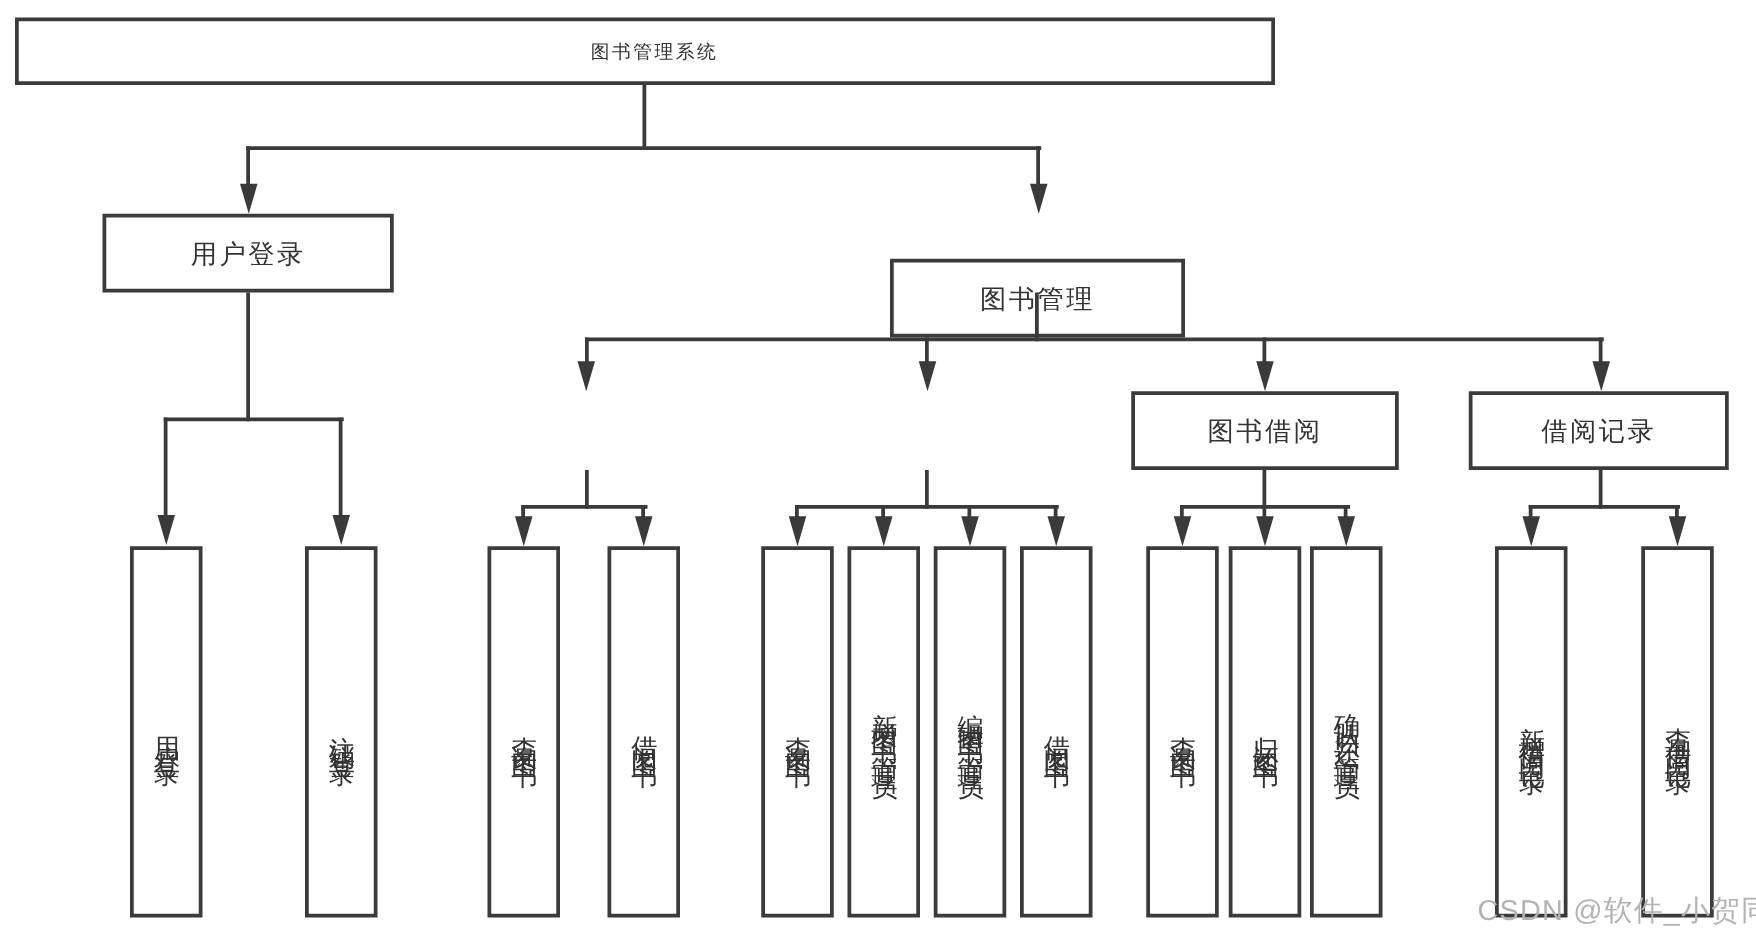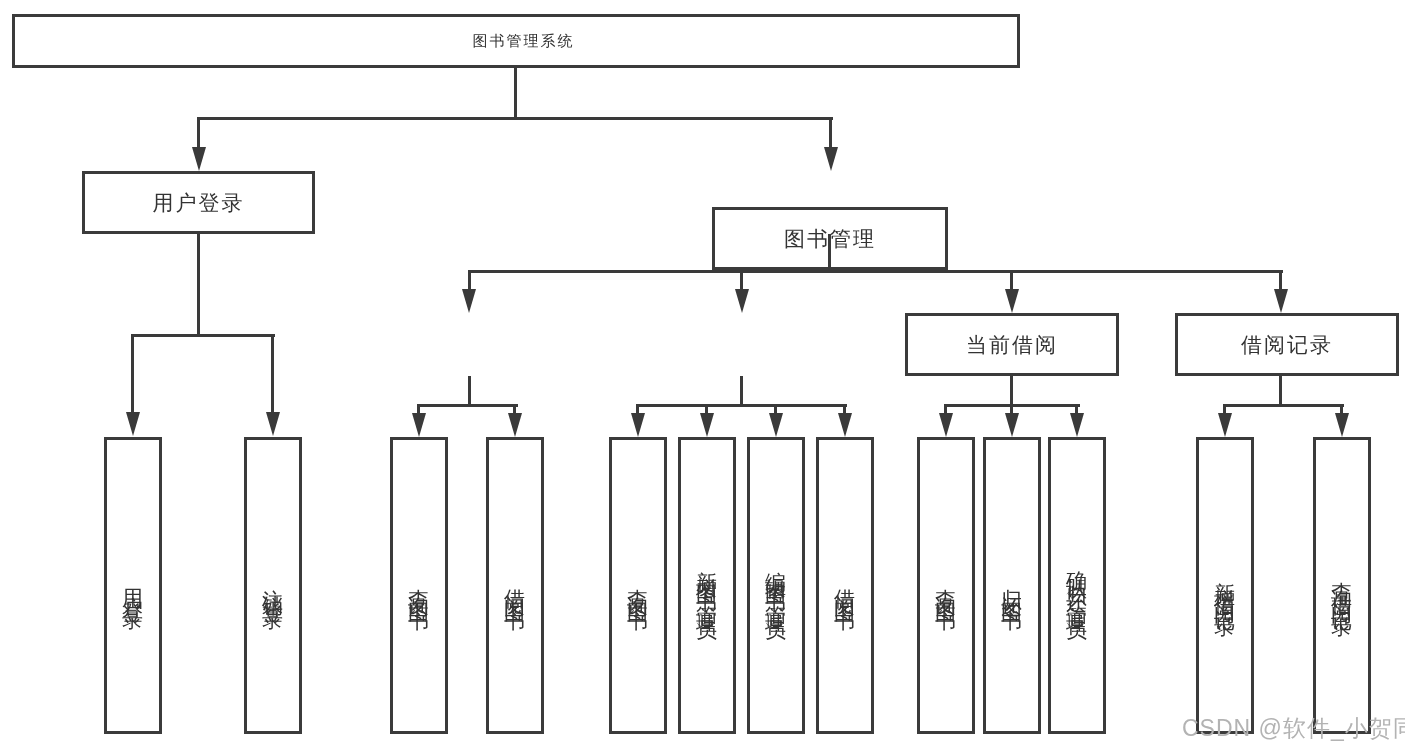--- a/index.html
+++ b/index.html
@@ -99,23 +99,23 @@
   <div class="v" style="left:468px;top:270px;height:21px;"></div>
   <div class="arrow" style="left:462px;top:289px;"></div>
   <div class="v" style="left:740px;top:270px;height:21px;"></div>
   <div class="arrow" style="left:735px;top:289px;"></div>
   <div class="v" style="left:1010px;top:270px;height:21px;"></div>
   <div class="arrow" style="left:1005px;top:289px;"></div>
   <div class="v" style="left:1279px;top:270px;height:21px;"></div>
   <div class="arrow" style="left:1274px;top:289px;"></div>
 
   <div class="node" style="left:905px;top:313px;width:214px;height:63px;">
-    <span>当前借阅</span>
+    <span>图书借阅</span>
   </div>
-  <div class="node" style="left:1175px;top:313px;width:224px;height:63px;">
+  <div class="node" style="left:1175px;top:313px;width:208px;height:63px;">
     <span>借阅记录</span>
   </div>
 
   <div class="v" style="left:468px;top:376px;height:31px;"></div>
   <div class="h" style="left:417px;top:404px;width:101px;"></div>
   <div class="v" style="left:417px;top:404px;height:12px;"></div>
   <div class="arrow" style="left:412px;top:413px;"></div>
   <div class="v" style="left:513px;top:404px;height:12px;"></div>
   <div class="arrow" style="left:508px;top:413px;"></div>
 

